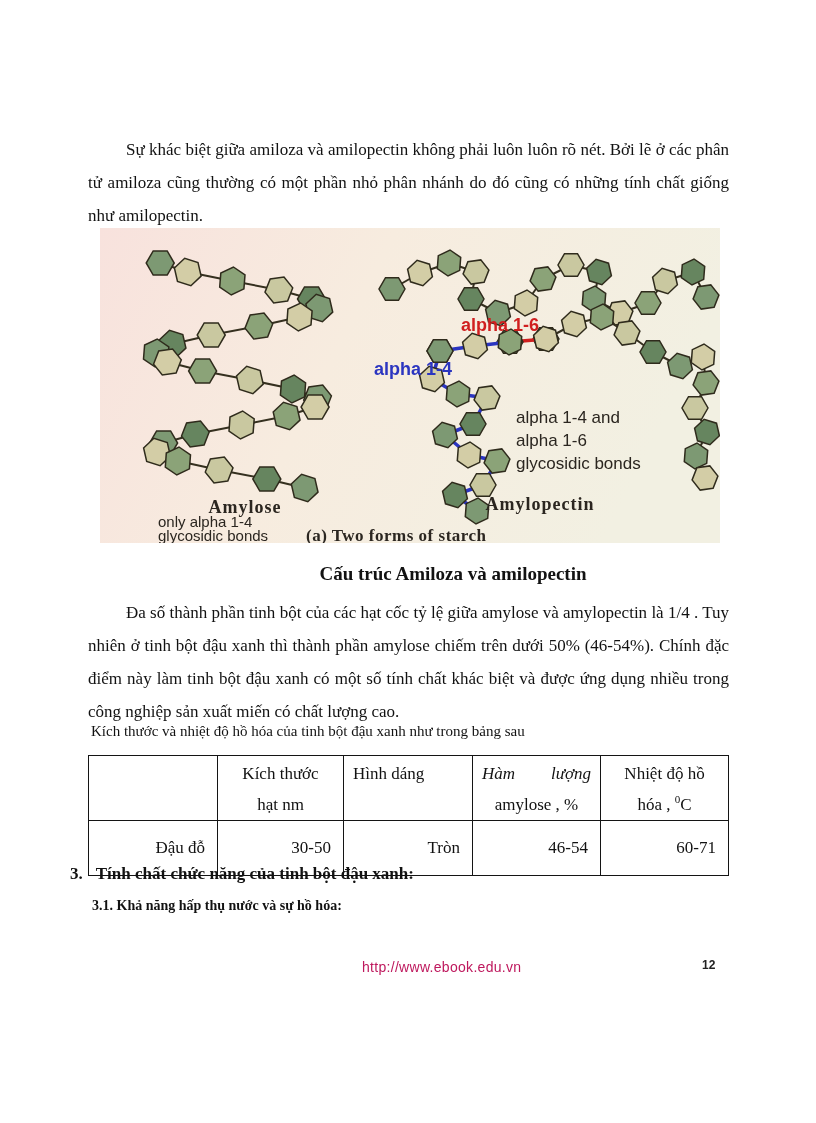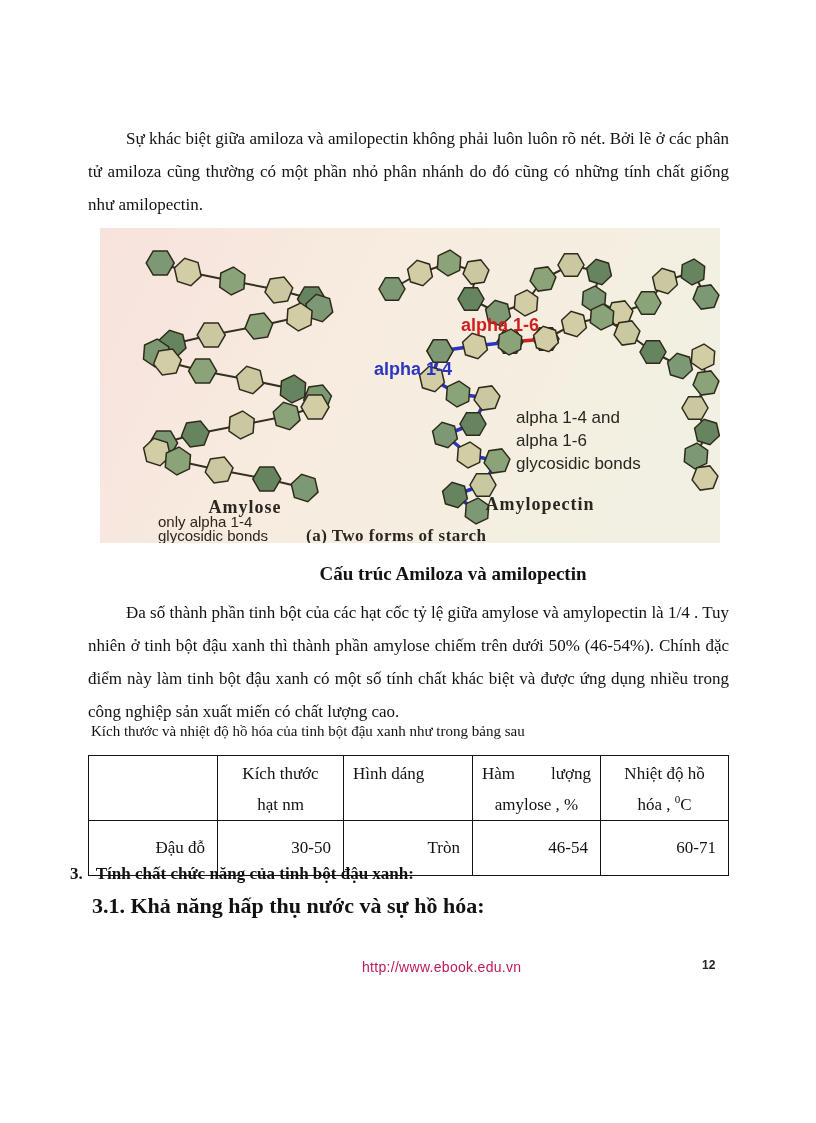--- a/index.html
+++ b/index.html
@@ -19,36 +19,36 @@
   .flbl-sans.sm{font-size:15px;}
   .flbl-serif{font-family:"Liberation Serif","DejaVu Serif",serif;font-size:18px;font-weight:700;
         fill:#2b2620;letter-spacing:1px;}
   .flbl-serif.cap{font-size:17px;letter-spacing:0.5px;}
   .tbl{position:absolute;left:88px;top:755px;width:640px;border-collapse:collapse;
         table-layout:fixed;font-size:17px;}
   .tbl td{border:1.6px solid #141414;overflow:hidden;}
   .hc{height:58px;vertical-align:top;padding:2px 9px 0 9px;line-height:31px;text-align:center;}
   .hc.ctr{text-align:left;}
   .dc{height:30px;text-align:right;vertical-align:middle;line-height:26px;padding:12px;}
-  .spread{display:flex;justify-content:space-between;}
+  .spread{display:flex;justify-content:space-between;font-style:italic;}
   .tbl sup{font-size:11px;line-height:0;vertical-align:super;}
   .h3{position:absolute;left:70px;top:862px;font-size:17px;font-weight:700;line-height:24px;}
   .h3 .h3-text{margin-left:13px;}
-  .h31{position:absolute;left:92px;top:894px;font-size:22px;font-weight:700;line-height:24px;}
+  .h31{position:absolute;left:92px;top:894px;font-size:14px;font-weight:700;line-height:24px;}
   .footer-url{position:absolute;left:362px;top:959px;font-family:"Liberation Sans","DejaVu Sans",sans-serif;
         font-size:14px;color:#be185d;letter-spacing:0.3px;}
   .page-num{position:absolute;left:702px;top:958px;font-family:"Liberation Sans","DejaVu Sans",sans-serif;
         font-size:12px;font-weight:600;color:#222;}
 </style>
 </head>
 <body>
 
 <div class="page">
 
-  <p class="body-text indent" style="top:122px;">Sự khác biệt giữa amiloza và amilopectin không phải luôn luôn rõ nét. Bởi lẽ ở các phân tử amiloza cũng thường có một phần nhỏ phân nhánh do đó cũng có những tính chất giống như amilopectin.</p>
+  <p class="body-text indent" style="top:133px;">Sự khác biệt giữa amiloza và amilopectin không phải luôn luôn rõ nét. Bởi lẽ ở các phân tử amiloza cũng thường có một phần nhỏ phân nhánh do đó cũng có những tính chất giống như amilopectin.</p>
 
   <div class="figure-wrap">
     <svg id="fig-svg" width="620" height="315" viewBox="100 228 620 315" xmlns="http://www.w3.org/2000/svg">
       <defs>
         <linearGradient id="figgrad" x1="0" y1="0" x2="1" y2="0.25">
           <stop id="g1" offset="0" stop-color="#f8e2dd"></stop>
           <stop id="g2" offset="0.45" stop-color="#f7ecdf"></stop>
           <stop id="g3" offset="1" stop-color="#f2f0e2"></stop>
         </linearGradient>
       </defs>

